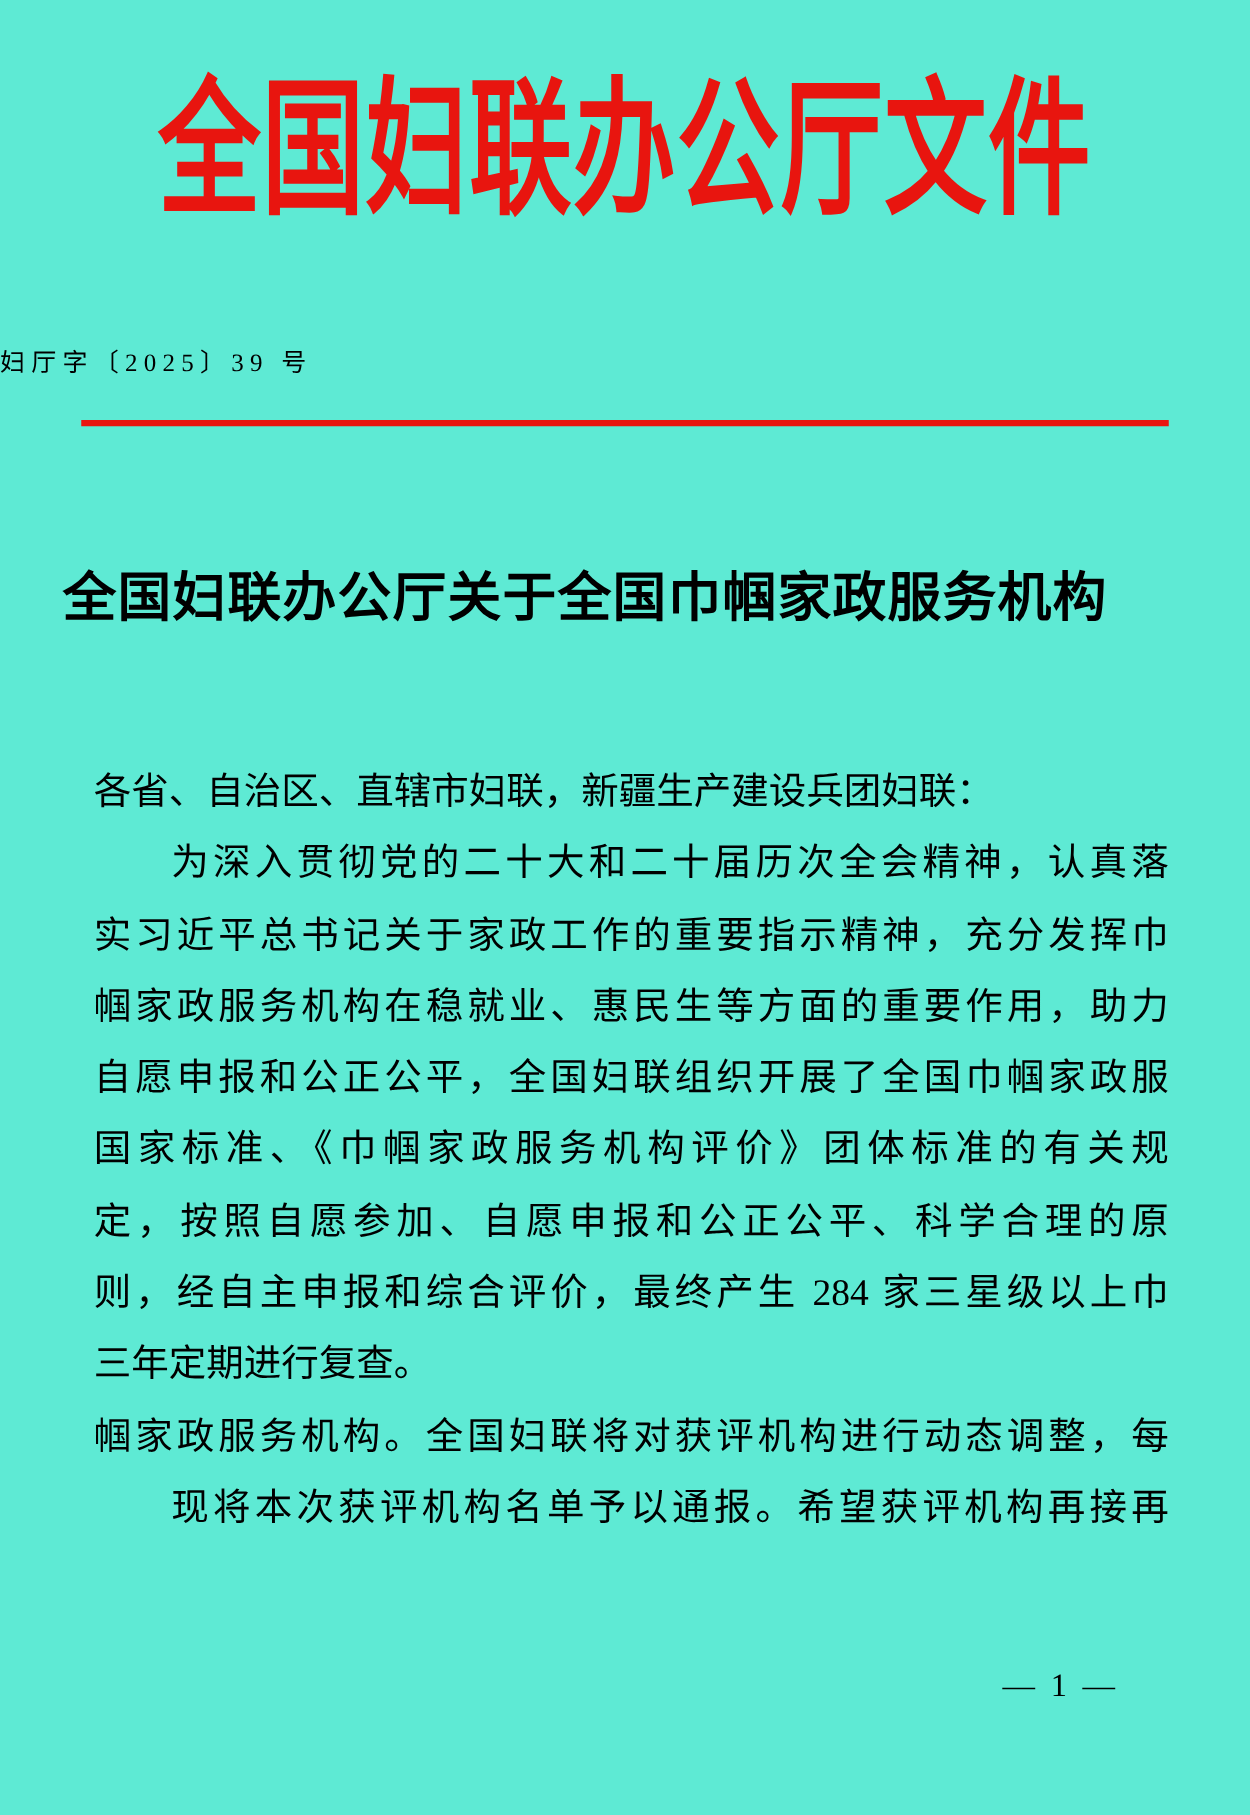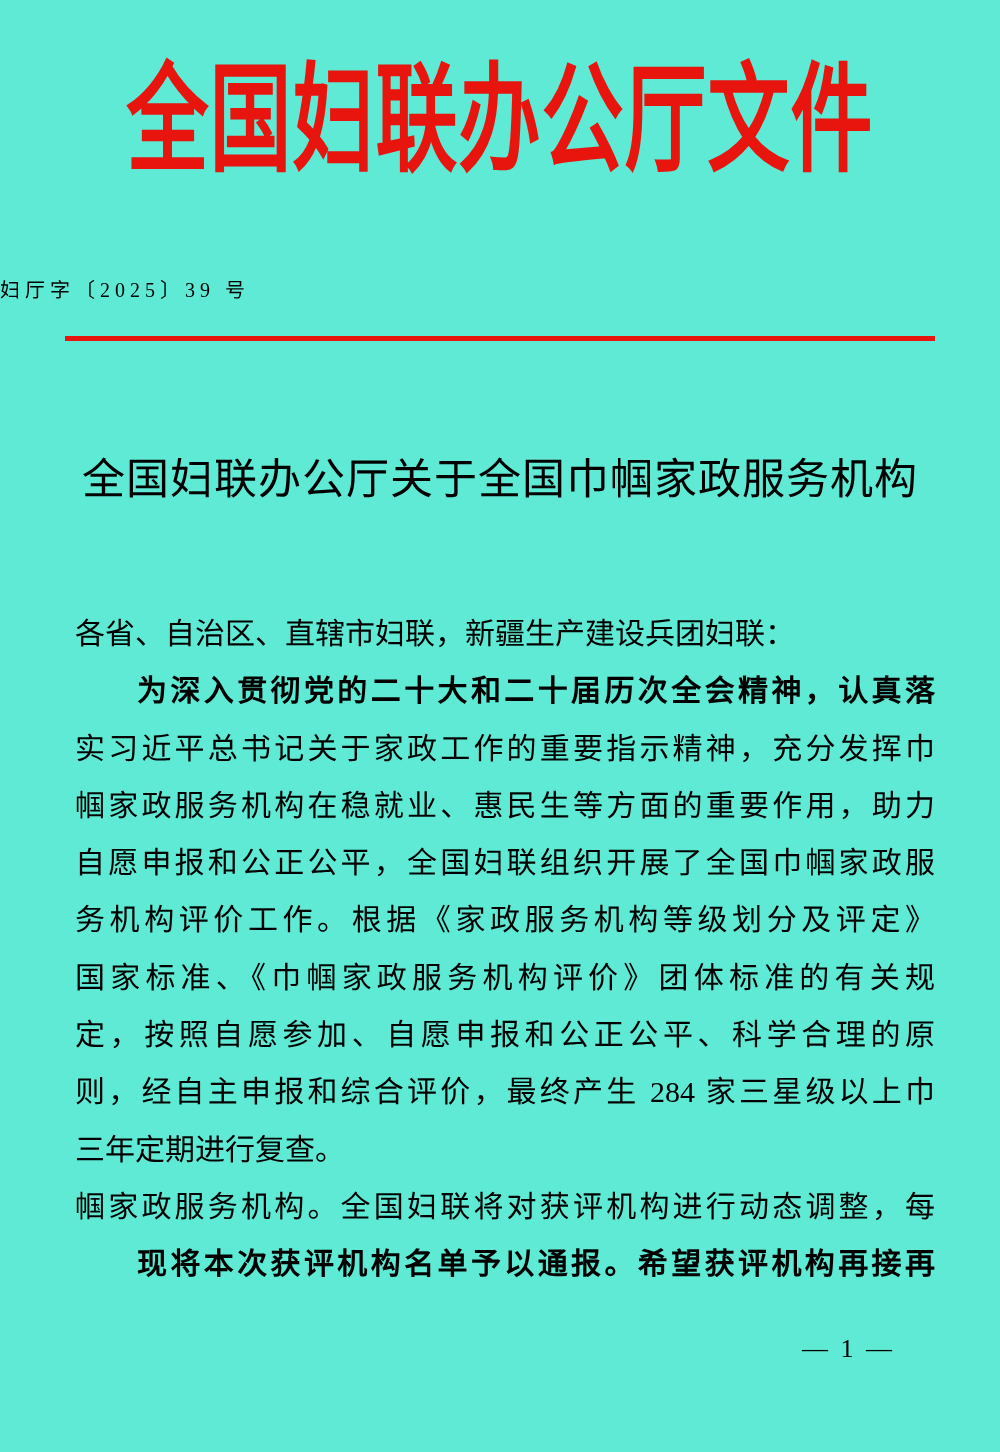--- a/index.html
+++ b/index.html
@@ -49,22 +49,22 @@
     top: 336px;
     left: 65px;
     width: 870px;
     height: 5px;
   }
   .doc-title {
     position: absolute;
     top: 449px;
     left: 50px;
     width: 900px;
-    text-align: center;
-    font-weight: normal;
+    text-align: left;
+    font-weight: bold;
     font-size: 43px;
     line-height: 61px;
     letter-spacing: 1px;
   }
   .body-text {
     position: absolute;
     top: 605px;
     left: 75px;
     width: 860px;
     font-size: 30px;
@@ -74,21 +74,20 @@
     height: 57.3px;
     white-space: nowrap;
   }
   .line.j {
     text-align: justify;
     text-align-last: justify;
     white-space: normal;
   }
   .line.indent {
     text-indent: 62px;
-    font-weight: bold;
   }
   .page-number {
     position: absolute;
     top: 1334px;
     right: 105px;
     font-size: 26px;
     letter-spacing: 3px;
     white-space: nowrap;
   }
 </style>
@@ -106,21 +105,20 @@
   <div class="doc-title">
     <div>全国妇联办公厅关于全国巾帼家政服务机构</div>
   </div>
 
   <div class="body-text">
     <div class="line">各省、自治区、直辖市妇联，新疆生产建设兵团妇联：</div>
     <div class="line j indent">为深入贯彻党的二十大和二十届历次全会精神，认真落</div>
     <div class="line j">实习近平总书记关于家政工作的重要指示精神，充分发挥巾</div>
     <div class="line j">帼家政服务机构在稳就业、惠民生等方面的重要作用，助力</div>
     <div class="line j">自愿申报和公正公平，全国妇联组织开展了全国巾帼家政服</div>
-    <div class="line j">务机构评价工作。根据《家政服务机构等级划分及评定》</div>
     <div class="line j">国家标准、《巾帼家政服务机构评价》团体标准的有关规</div>
     <div class="line j">定，按照自愿参加、自愿申报和公正公平、科学合理的原</div>
     <div class="line j">则，经自主申报和综合评价，最终产生 284 家三星级以上巾</div>
     <div class="line">三年定期进行复查。</div>
     <div class="line j">帼家政服务机构。全国妇联将对获评机构进行动态调整，每</div>
     <div class="line j indent">现将本次获评机构名单予以通报。希望获评机构再接再</div>
   </div>
 
   <div class="page-number">— 1 —</div>
 

